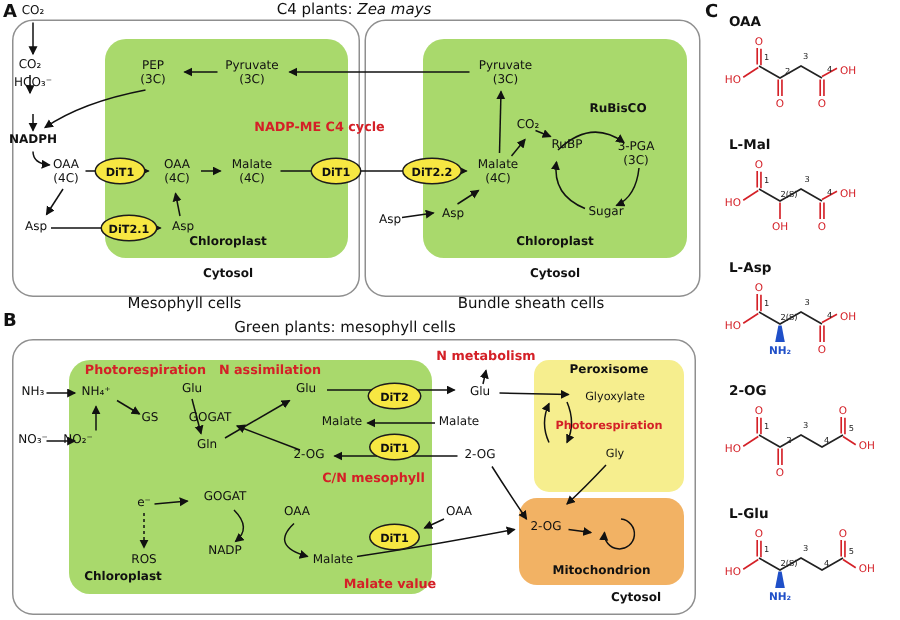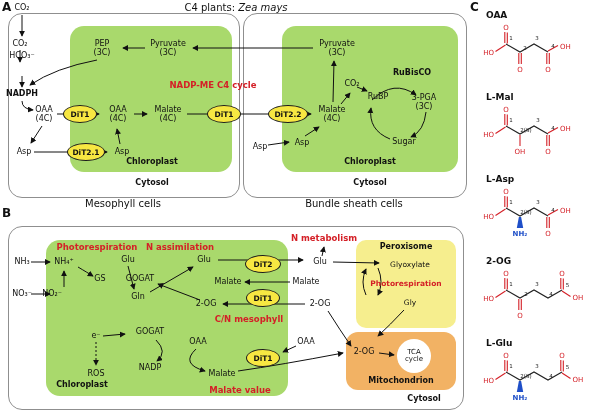--- a/index.html
+++ b/index.html
@@ -133,26 +133,27 @@
   <div class="t" style="left:332px;top:115px"><span>Malate</span><br><span>(4C)</span></div>
   <div class="t" style="left:352px;top:84px">CO₂</div>
   <div class="t" style="left:378px;top:97px">RuBP</div>
   <div class="t b" style="left:412px;top:73px">RuBisCO</div>
   <div class="t" style="left:424px;top:103px"><span>3-PGA</span><br><span>(3C)</span></div>
   <div class="t" style="left:404px;top:142px">Sugar</div>
   <div class="t" style="left:260px;top:147px">Asp</div>
   <div class="t" style="left:302px;top:143px">Asp</div>
 
   <div class="lt" style="left:2px;top:206px">B</div>
+  <div class="t s9" style="left:230px;top:219px">Green plants: mesophyll cells</div>
 
   <div class="t red" style="left:97px;top:248px">Photorespiration</div>
   <div class="t red" style="left:180px;top:248px">N assimilation</div>
   <div class="t red" style="left:324px;top:239px">N metabolism</div>
   <div class="t red" style="left:249px;top:320px">C/N mesophyll</div>
-  <div class="t red" style="left:240px;top:391px">Malate value</div>
+  <div class="t red" style="left:260px;top:391px">Malate value</div>
 
   <div class="t" style="left:22px;top:262px">NH₃</div>
   <div class="t" style="left:64px;top:262px">NH₄⁺</div>
   <div class="t" style="left:22px;top:294px">NO₃⁻</div>
   <div class="t" style="left:52px;top:294px">NO₂⁻</div>
   <div class="t" style="left:100px;top:279px">GS</div>
   <div class="t" style="left:140px;top:279px">GOGAT</div>
   <div class="t" style="left:128px;top:260px">Glu</div>
   <div class="t" style="left:204px;top:260px">Glu</div>
   <div class="t" style="left:138px;top:297px">Gln</div>
@@ -174,23 +175,20 @@
 
   <div class="ov" style="left:263px;top:264px;width:34px;height:16px">DiT2</div>
   <div class="ov" style="left:263px;top:298px;width:32px;height:16px">DiT1</div>
   <div class="ov" style="left:263px;top:358px;width:32px;height:16px">DiT1</div>
 
   <div class="t b" style="left:406px;top:247px">Peroxisome</div>
   <div class="t s7" style="left:410px;top:265px">Glyoxylate</div>
   <div class="t red" style="left:406px;top:284px;font-size:7.5px">Photorespiration</div>
   <div class="t s7" style="left:410px;top:303px">Gly</div>
 
-  <div class="tca" style="left:397px;top:339px;width:34px;height:34px">
-      <span style="display:inline-block;width:26px;white-space:normal">TCA cycle</span>
-    </div>
   <div class="t" style="left:364px;top:352px">2-OG</div>
   <div class="t b" style="left:401px;top:381px">Mitochondrion</div>
 
   <div class="lt" style="left:470px;top:0px">C</div>
 
   <div class="cname" style="left:486px;top:10px">OAA</div>
   <svg class="cstruct" style="left:478px;top:22px" width="120" height="52" viewBox="0 0 120 52">
     <g stroke-width="1.1">
       <path d="M17.5,29.5 L27.5,23" stroke="#d42027"></path>
       <path d="M28,22 L42,30 L56,22 L70,30" stroke="#222" fill="none"></path>

